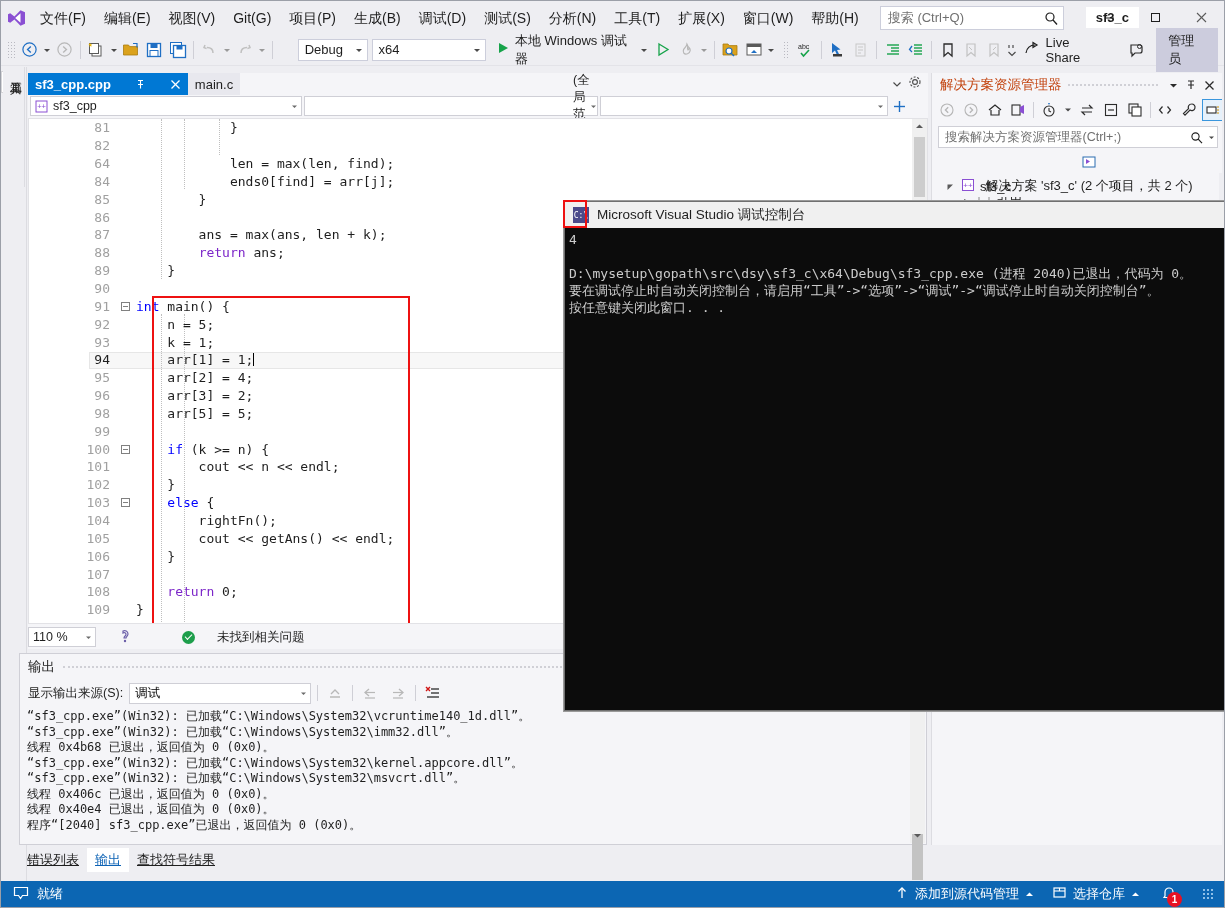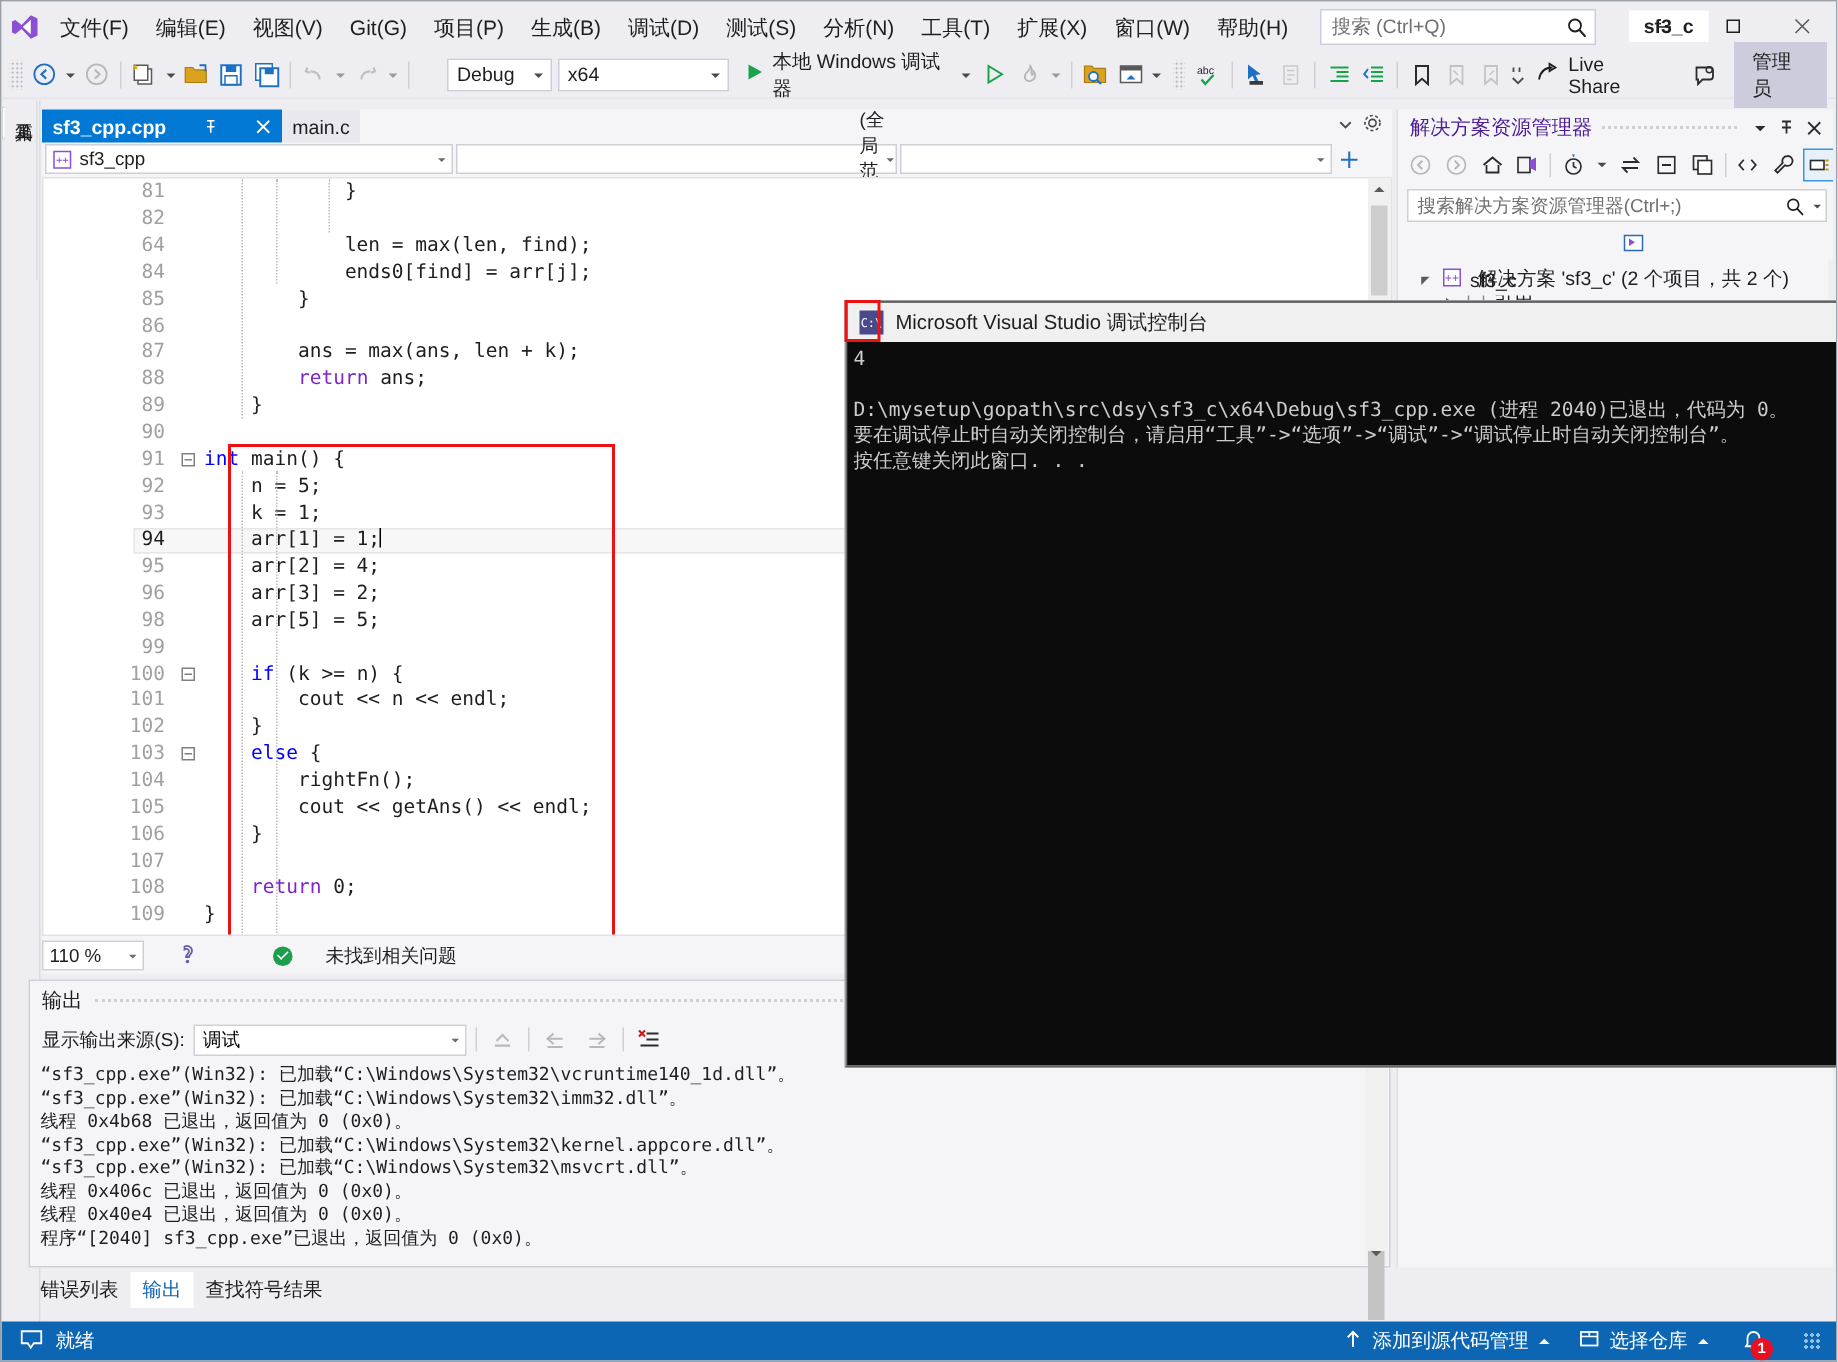--- a/index.html
+++ b/index.html
@@ -180,21 +180,21 @@
     background:#f5f5f8; overflow:hidden;
     font-family:"DejaVu Sans Mono", monospace; font-size:12px; color:#1e1e1e;
     padding: 2px 0 0 6px; line-height: 15.5px; white-space:pre;
   }
   .out-vscroll { position:absolute; right:1px; top:40px; bottom:1px; width:15px; background:#f0f0f0;}
   .ovs-thumb { position:absolute; left:2px; top:140px; width:11px; height:46px; background:#c3c3c3;}
   .ovs-mark { position:absolute; left:2px; top:188px; width:11px; height:3px; background:#1414c8;}
 
   
   .bottom-tabs { position:absolute; left:18px; top:847px; height:24px; display:flex; align-items:center;}
-  .btab { font-size:13px; color:#1e1e1e; padding: 3px 8px; }
+  .btab { font-size:13px; color:#1e1e1e; padding: 3px 8px; text-decoration: underline; }
   .btab.active { color:#0e63b5; background:#fff; }
 
   
   .statusbar {
     position:absolute; left:0; bottom:0; width:1223px; height:26px; background:#0c66b3;
     display:flex; align-items:center; color:#fff; font-size:13px;
   }
   .sb-left { display:flex; align-items:center; gap:8px; padding-left:12px;}
   .sb-right { margin-left:auto; display:flex; align-items:center; gap:18px; padding-right:10px;}
   .sb-item { display:flex; align-items:center; gap:6px; }
@@ -203,21 +203,21 @@
     background:#e81123;color:#fff;font-size:10px;display:flex;align-items:center;justify-content:center;font-weight:bold;}
   .resize-grip { width:12px;height:12px;margin-left:4px;
     background-image: radial-gradient(#8fc0e8 40%, transparent 41%);
     background-size:4px 4px;}
 
   
   .solexp {
     position:absolute; left:930px; top:72px; width:293px; height:772px; background:#f5f5f8;
     border-left:1px solid #dcdce1;
   }
-  .se-head { height:24px; display:flex; align-items:center; padding:0 6px 0 8px; font-size:13.5px; color:#4c1d95;}
+  .se-head { height:24px; display:flex; align-items:center; padding:0 6px 0 8px; font-size:13.5px; color:#c2410c;}
   .se-head .dotfill{ margin:0 6px; }
   .se-head .hicon { width:18px;height:18px;display:flex;align-items:center;justify-content:center;}
   .se-toolbar { height:26px; display:flex; align-items:center; gap:2px; padding-left:4px;}
   .se-tb { width:22px;height:22px;display:flex;align-items:center;justify-content:center;}
   .se-tb.sel { border:1px solid #3a96dd; background:#e6f1fb;}
   .se-search {
     margin:3px 6px; height:22px; border:1px solid #cfcfd6; background:#fff;
     display:flex; align-items:center; padding-left:6px; font-size:12.5px; color:#707070;
   }
   .se-tree { padding: 4px 0 0 8px; font-size:13px; color:#1e1e1e;}

